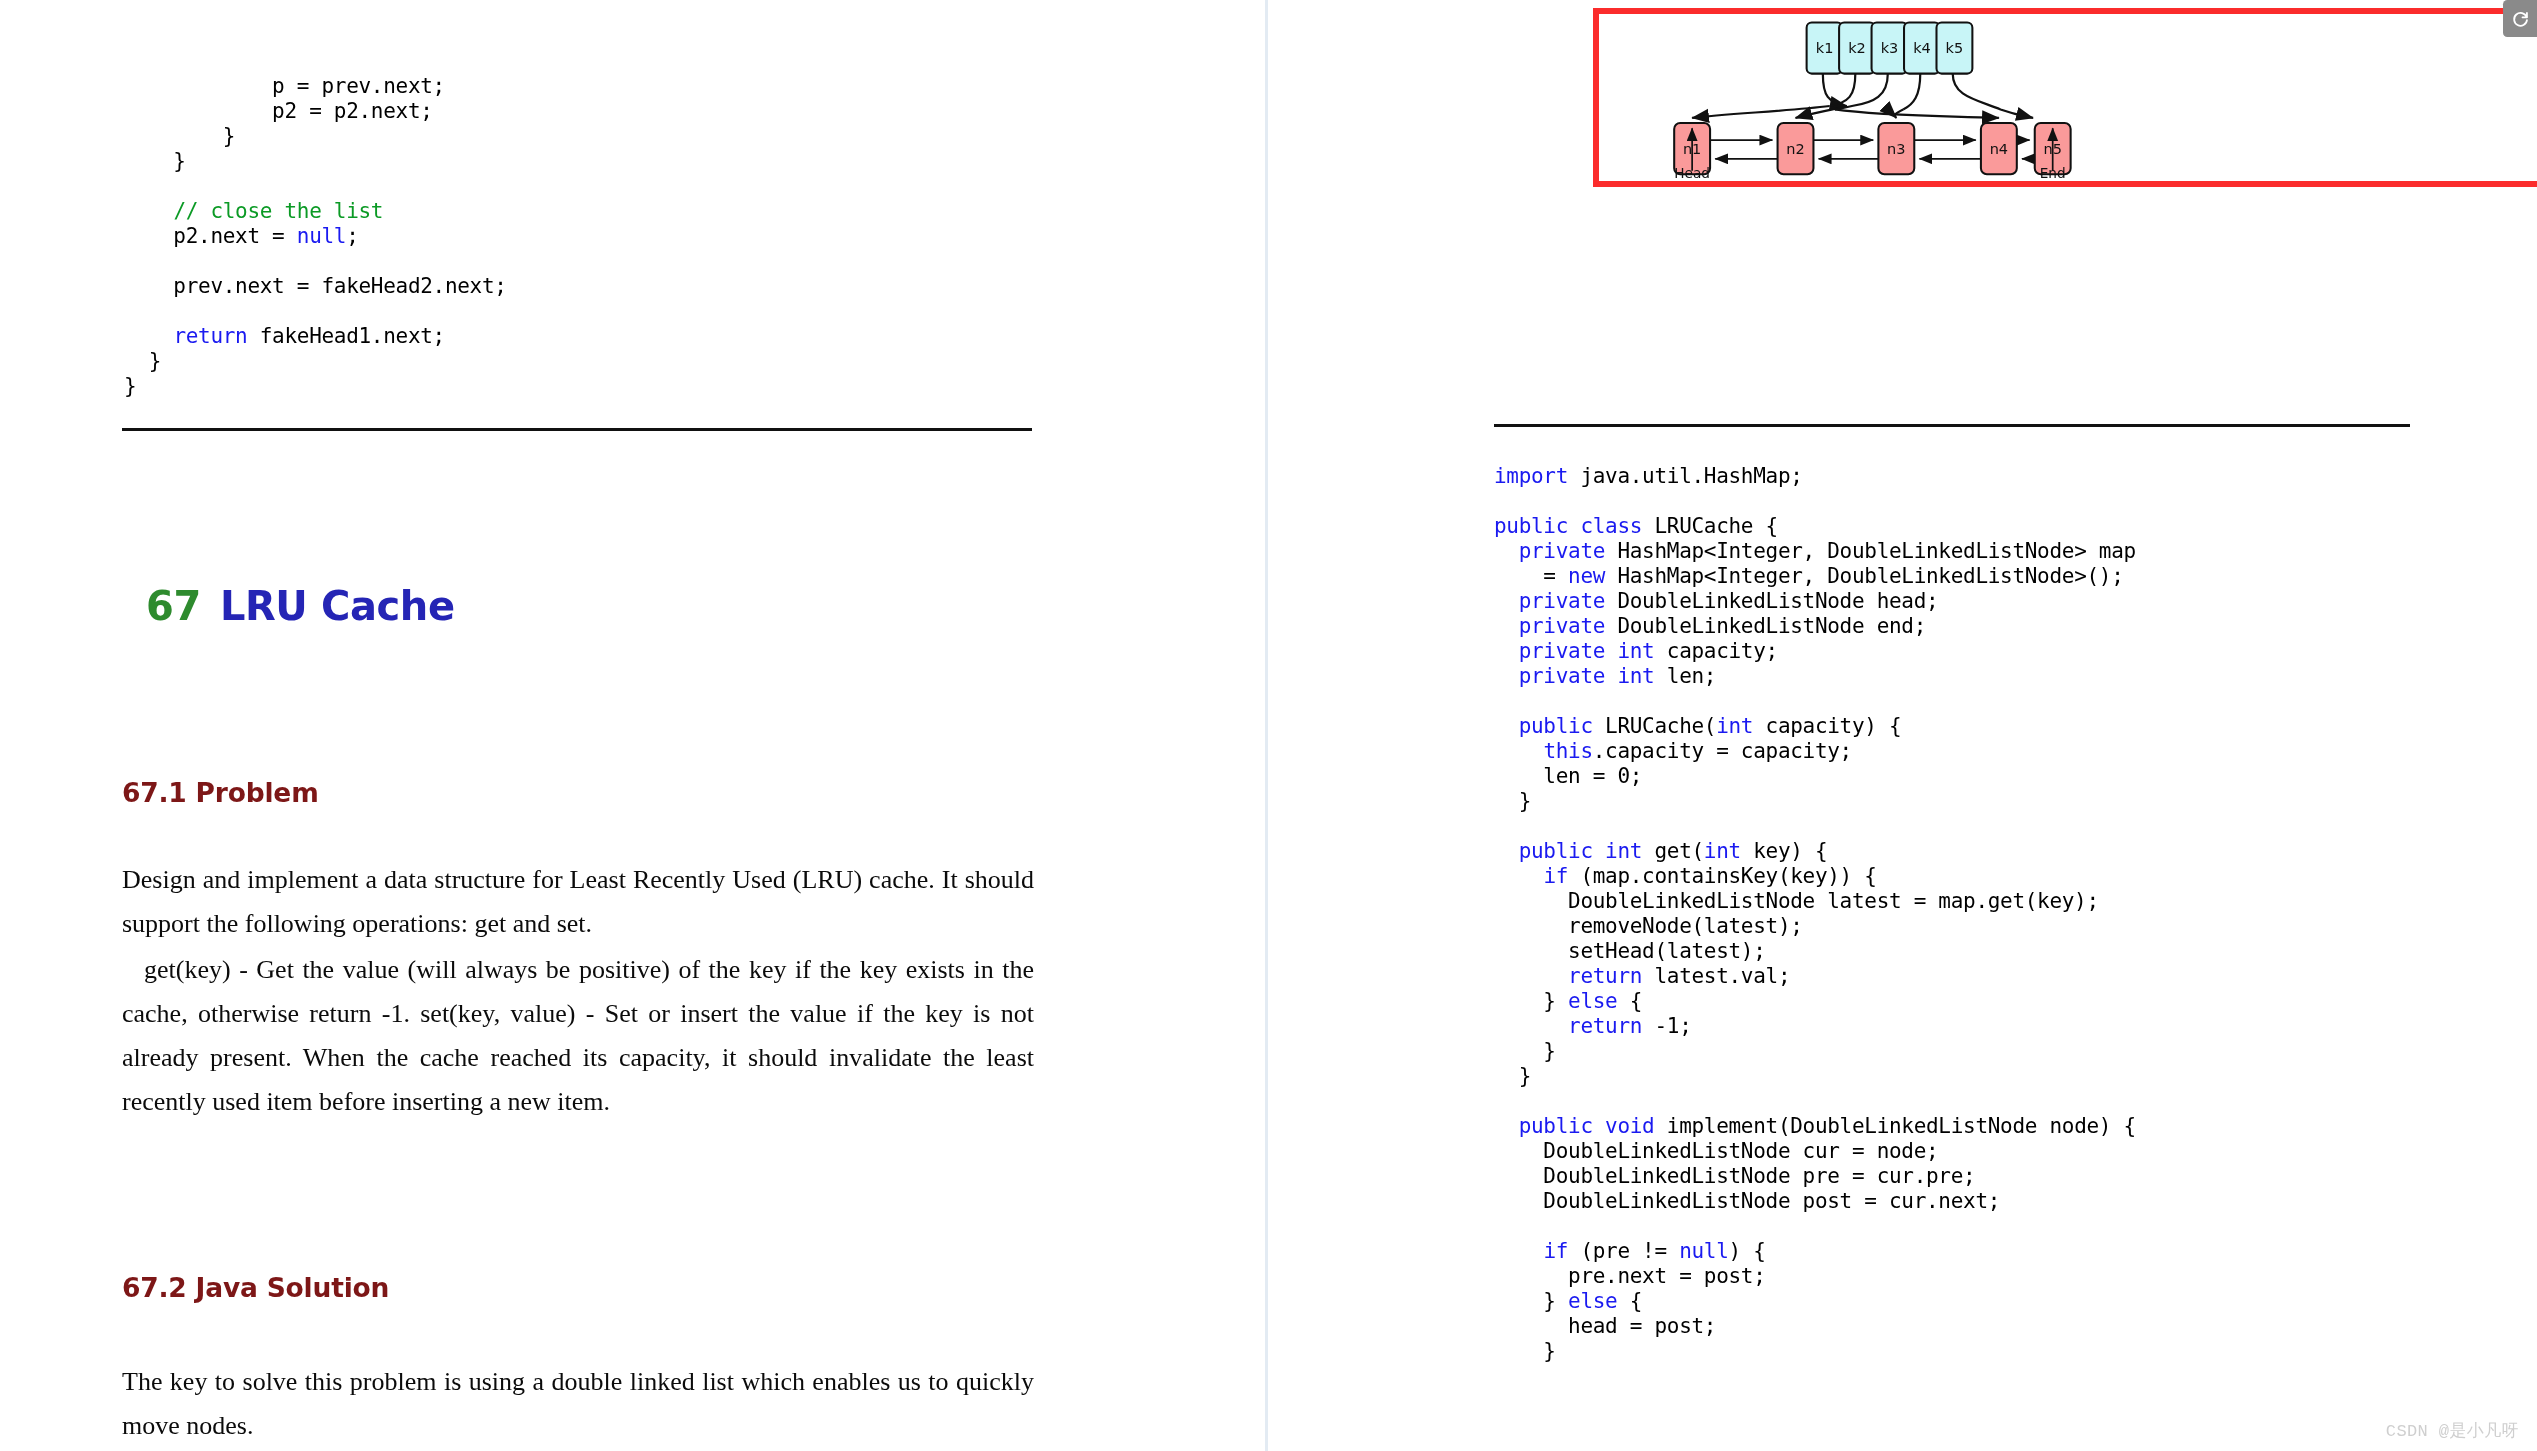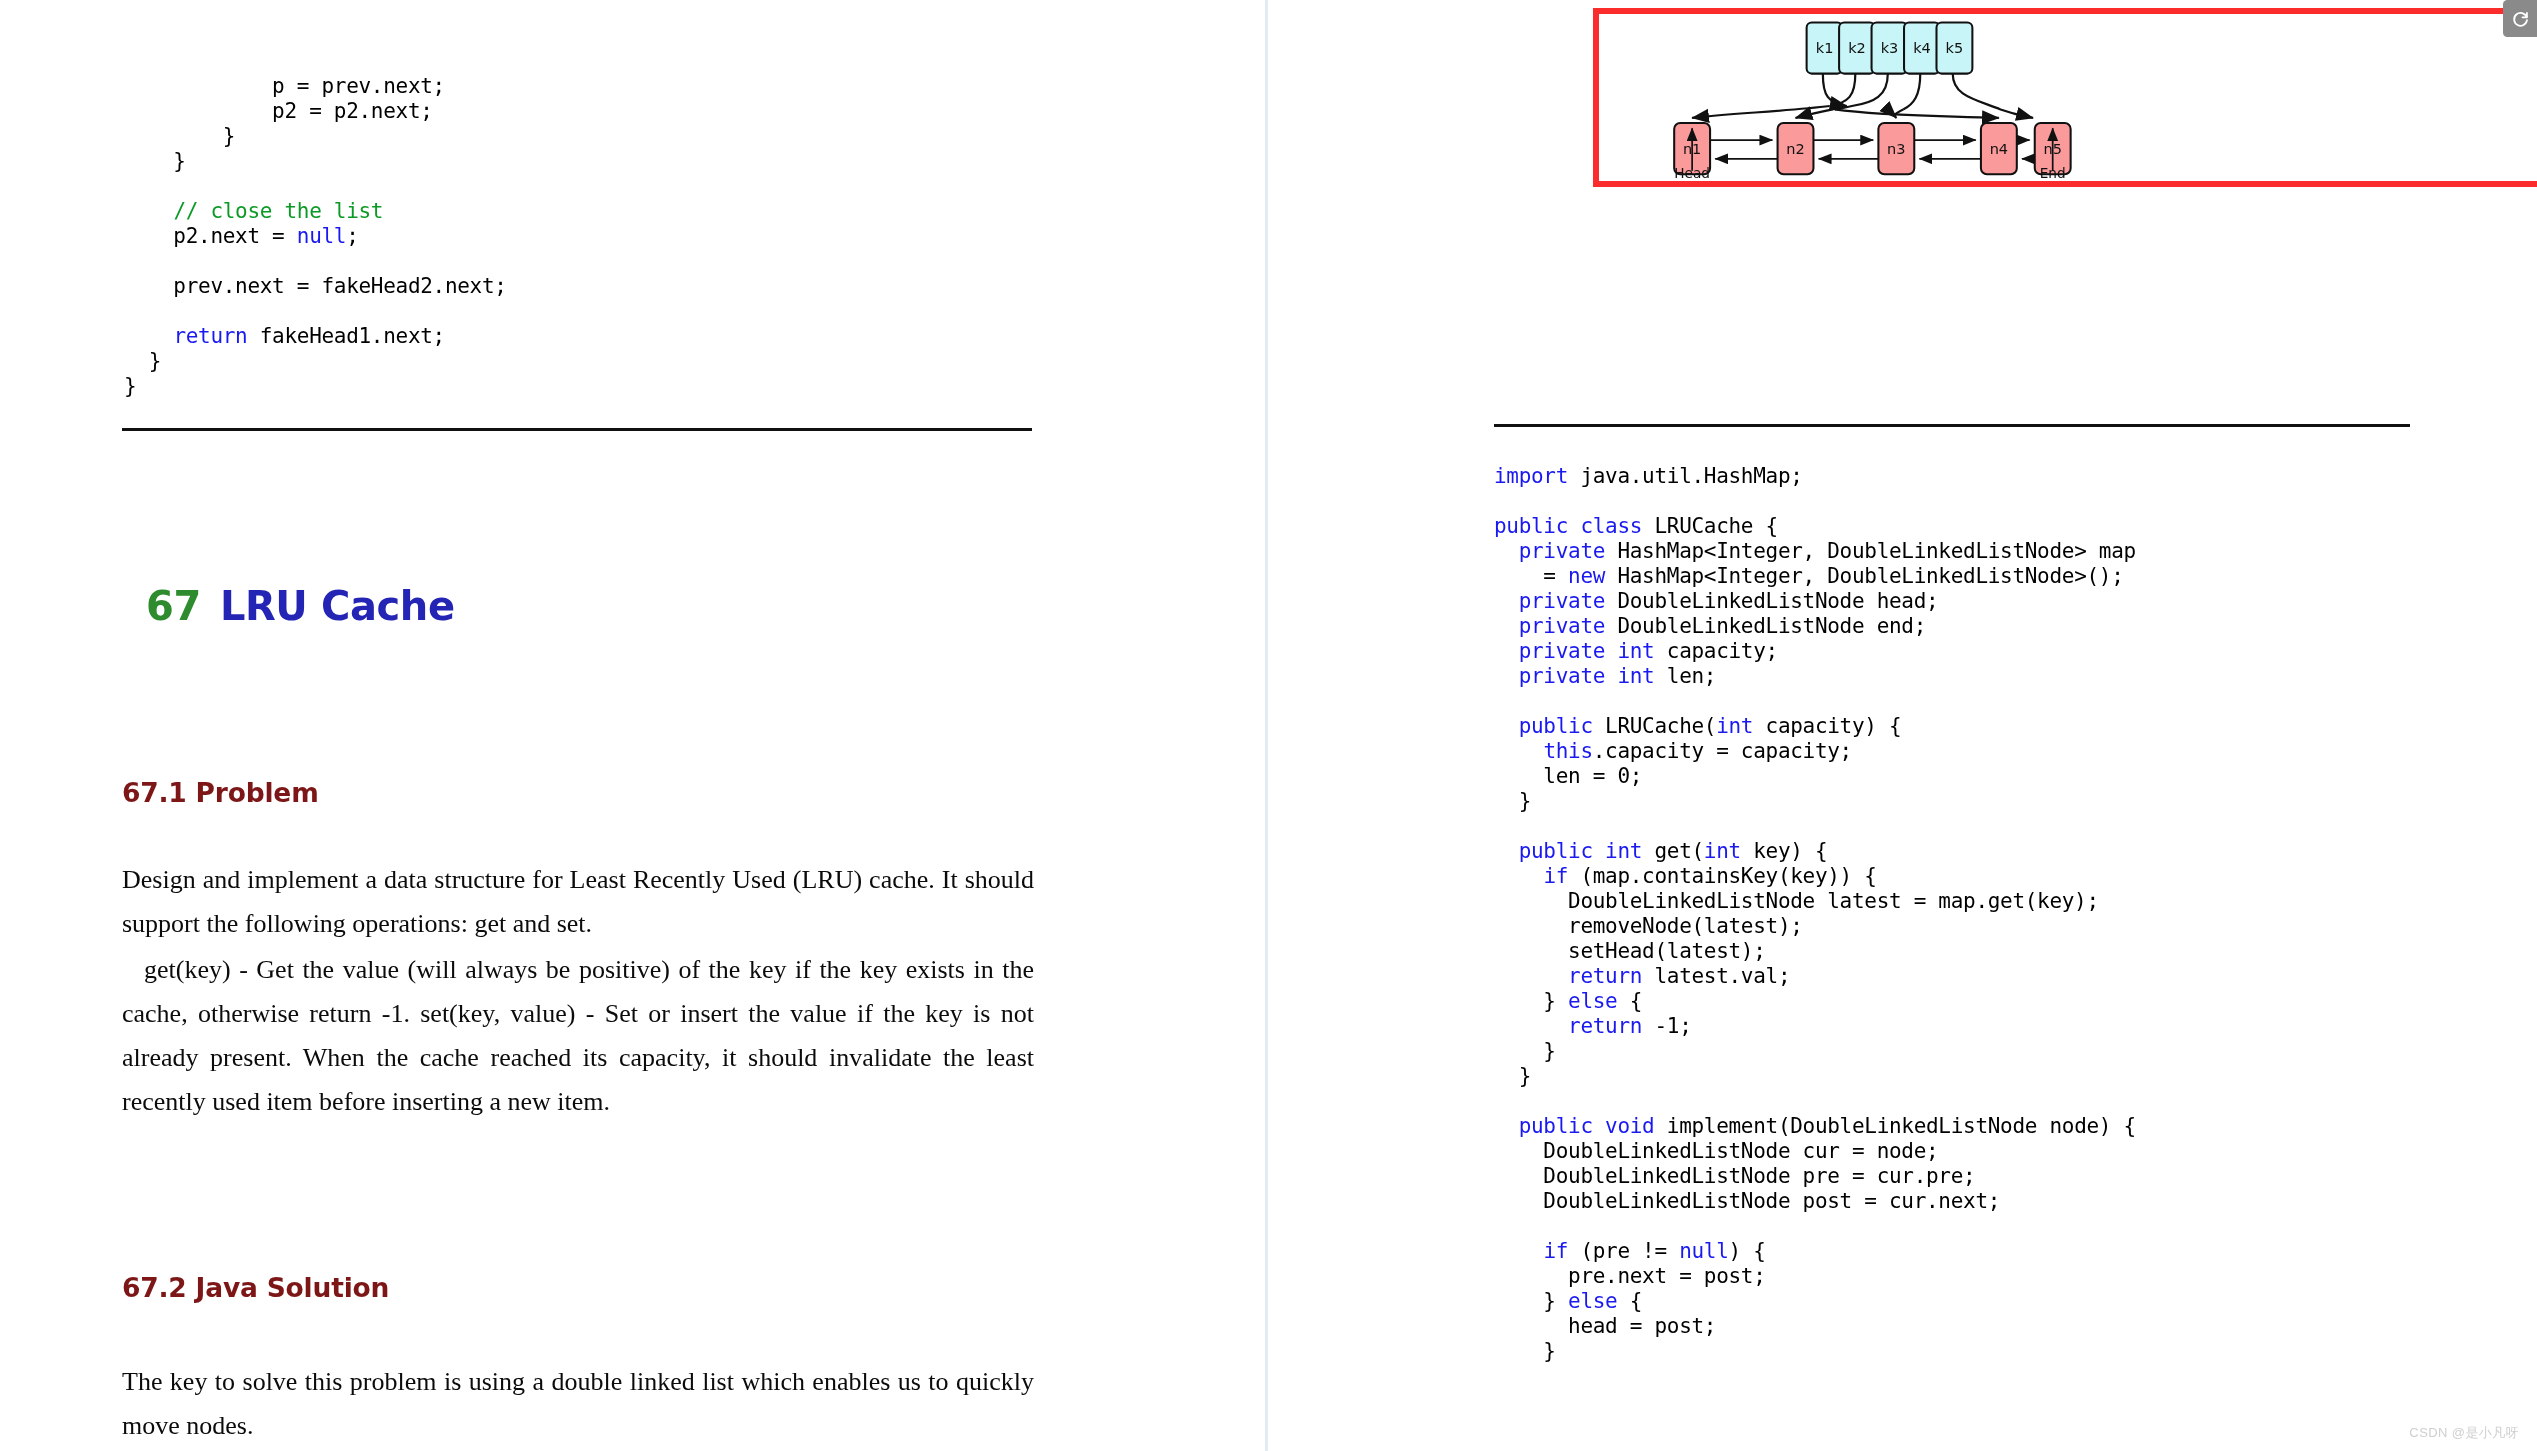--- a/index.html
+++ b/index.html
@@ -129,22 +129,22 @@
     width: 35px; height: 37px;
     background: #8a8a8a;
     border-radius: 4.3px 0 0 4.3px;
     display: flex;
     align-items: center;
     justify-content: center;
   }
   #watermark {
     position: absolute;
     right: 19px; bottom: 10.2px;
-    font-family: Liberation Sans, sans-serif;
-    font-size: 13px;
+    font-family: Liberation Mono, monospace;
+    font-size: 17px;
     color: #cfcfcf;
     letter-spacing: 0.4px;
     white-space: nowrap;
   }
 </style>
 </head>
 <body>
 
 <div id="page">
 

